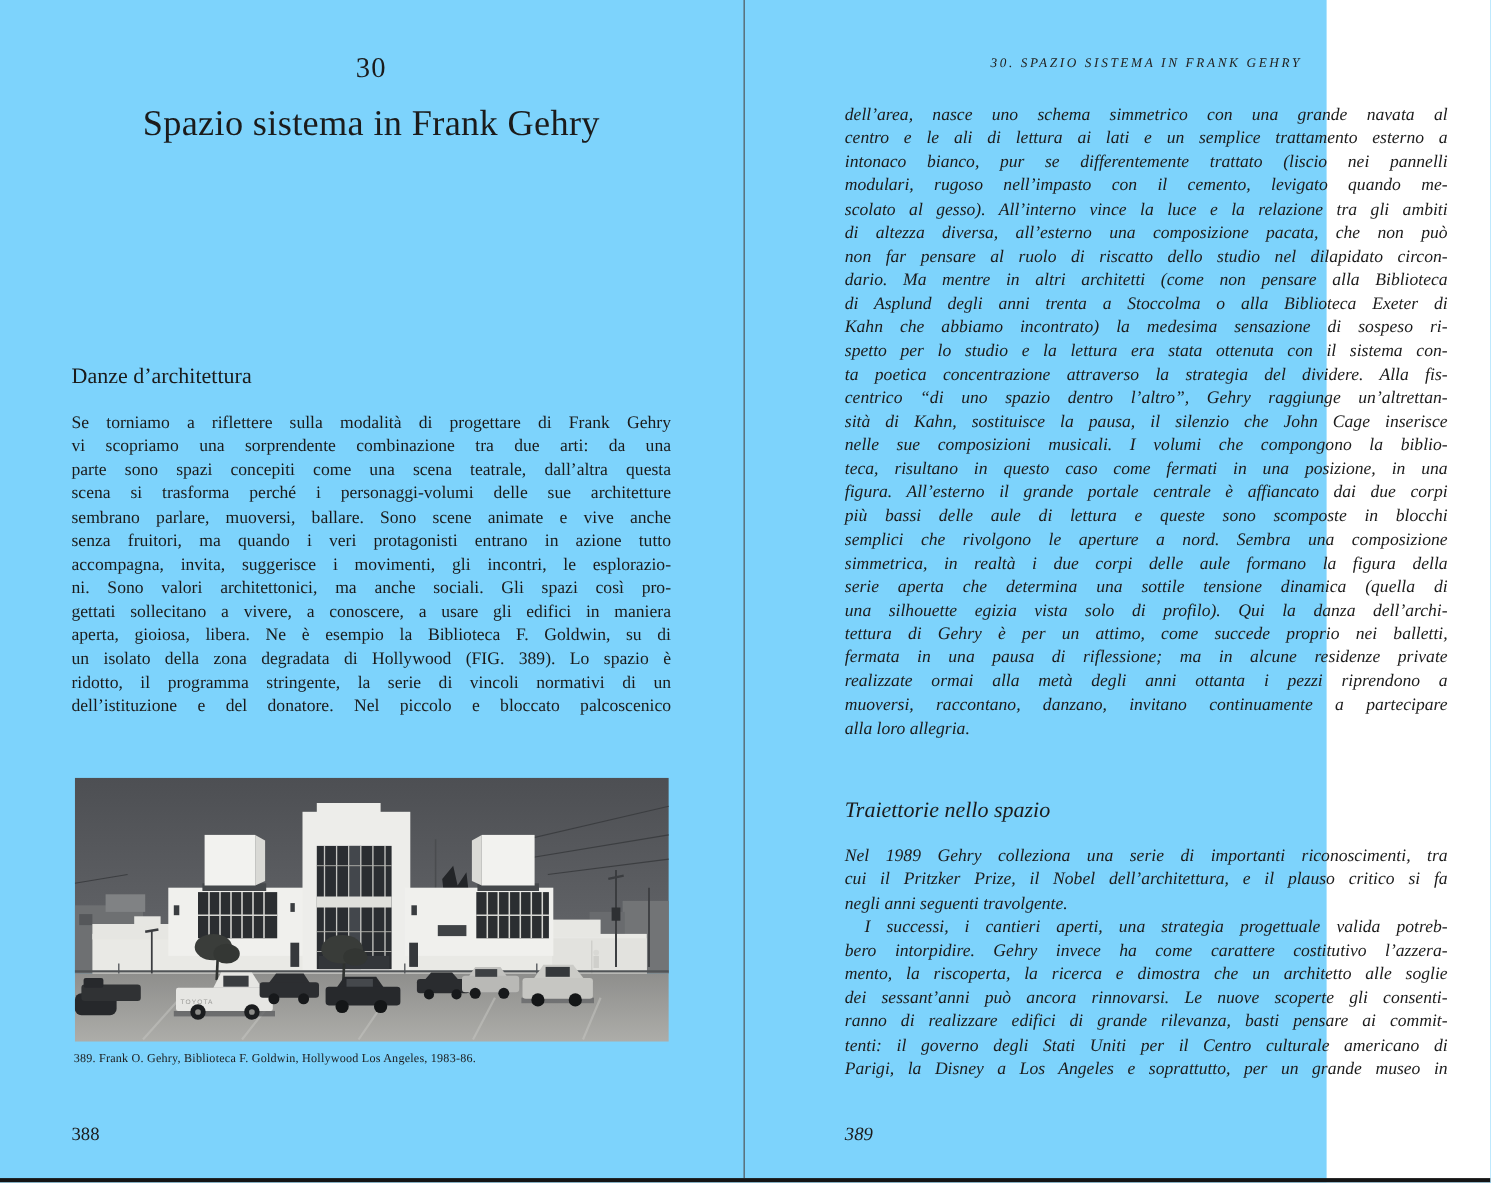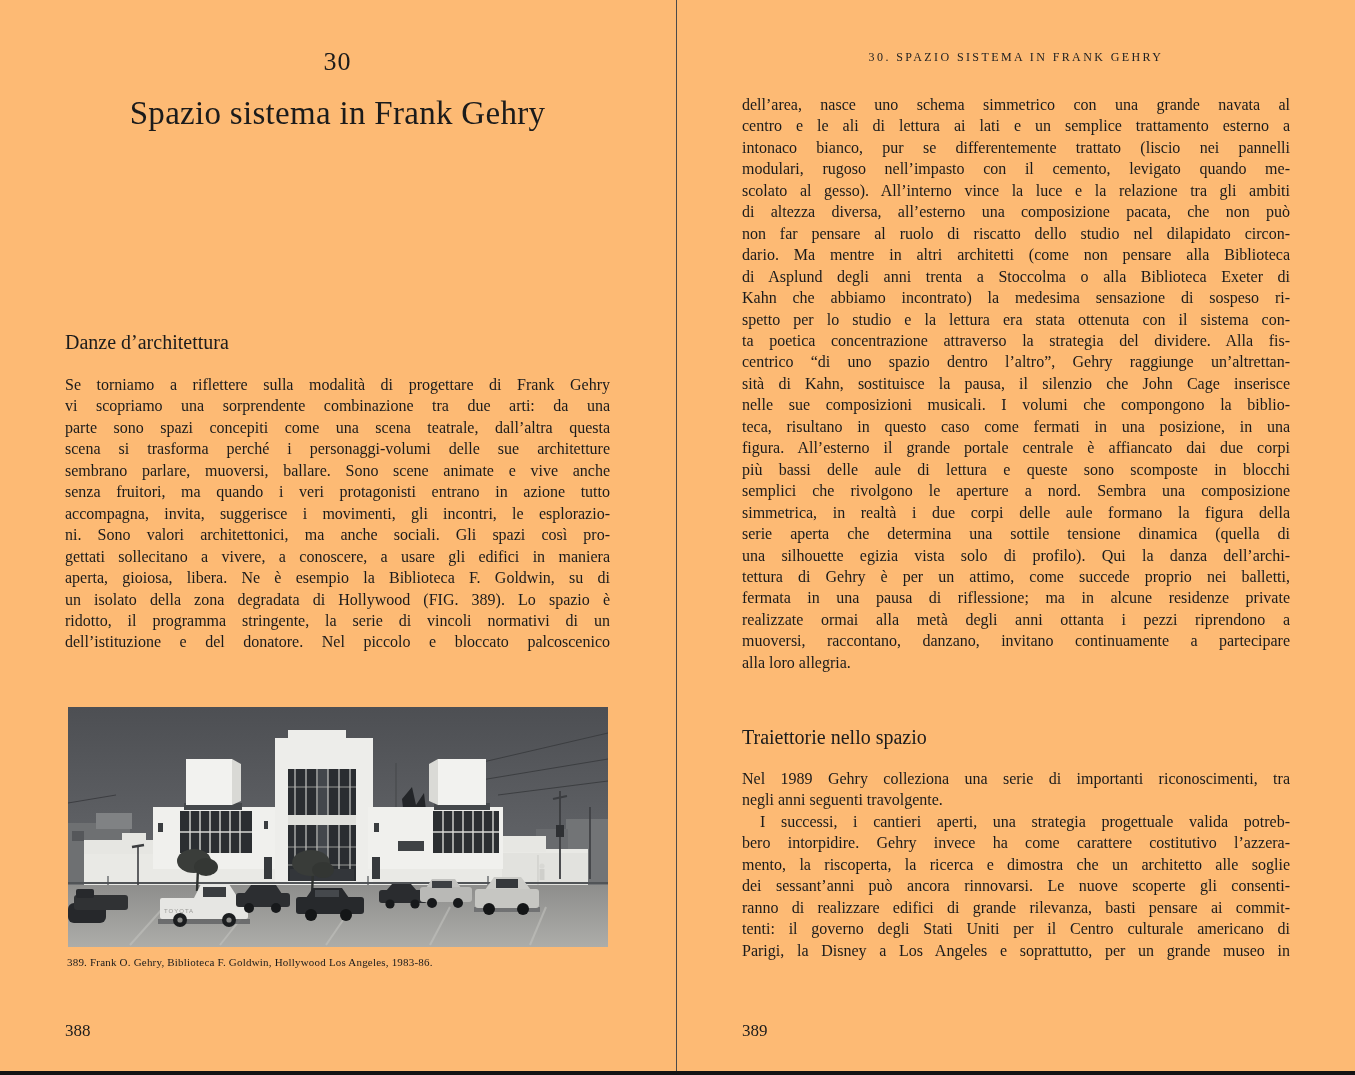--- a/index.html
+++ b/index.html
@@ -1,27 +1,27 @@
 <!DOCTYPE html>
 <html><head>
 <meta charset="utf-8">
 <style>
   html,body{margin:0;padding:0;}
   body{
     width:1355px;height:1075px;background:#ffffff;overflow:hidden;
     font-family:"Liberation Serif","DejaVu Serif",serif;color:#1b1b1b;
     -webkit-font-smoothing:antialiased;
   }
-  .spread{position:relative;width:1355px;height:1075px;background:#fdba74;}
+  .spread{position:relative;width:1206px;height:1075px;background:#7dd3fc;}
   .gutter{position:absolute;left:676px;top:0;width:1px;height:1071px;background:#4a4a4a;}
   .scanbar{position:absolute;left:0;top:1071px;width:1355px;height:4px;background:#141414;}
 
   .page{position:absolute;top:0;height:1071px;}
   .page-left{left:65px;width:545px;}
-  .page-right{left:742px;width:548px;}
+  .page-right{left:768px;width:548px;font-style:italic;}
 
   .chapter-number{position:absolute;top:47px;left:0;width:100%;text-align:center;
     font-size:26px;letter-spacing:1px;}
   .chapter-title{position:absolute;top:95px;left:0;width:100%;text-align:center;
     font-size:33px;letter-spacing:.3px;white-space:nowrap;}
   .section-heading{position:absolute;left:0;width:100%;text-align:left;font-size:20px;}
   .heading-danze{top:331px;}
   .heading-traiettorie{top:726px;}
 
   .bodytext{position:absolute;left:0;width:100%;}
@@ -327,20 +327,21 @@
           <div class="tline">muoversi, raccontano, danzano, invitano continuamente a partecipare</div>
           <div class="tline lastline">alla loro allegria.</div>
         </div>
       </div>
 
     <div class="section-heading heading-traiettorie">Traiettorie nello spazio</div>
 
     <div class="bodytext body-right-2">
         <div class="para">
           <div class="tline">Nel 1989 Gehry colleziona una serie di importanti riconoscimenti, tra</div>
+          <div class="tline">cui il Pritzker Prize, il Nobel dell’architettura, e il plauso critico si fa</div>
           <div class="tline lastline">negli anni seguenti travolgente.</div>
         </div>
         <div class="para">
           <div class="tline indent">I successi, i cantieri aperti, una strategia progettuale valida potreb-</div>
           <div class="tline">bero intorpidire. Gehry invece ha come carattere costitutivo l’azzera-</div>
           <div class="tline">mento, la riscoperta, la ricerca e dimostra che un architetto alle soglie</div>
           <div class="tline">dei sessant’anni può ancora rinnovarsi. Le nuove scoperte gli consenti-</div>
           <div class="tline">ranno di realizzare edifici di grande rilevanza, basti pensare ai commit-</div>
           <div class="tline">tenti: il governo degli Stati Uniti per il Centro culturale americano di</div>
           <div class="tline">Parigi, la Disney a Los Angeles e soprattutto, per un grande museo in</div>

